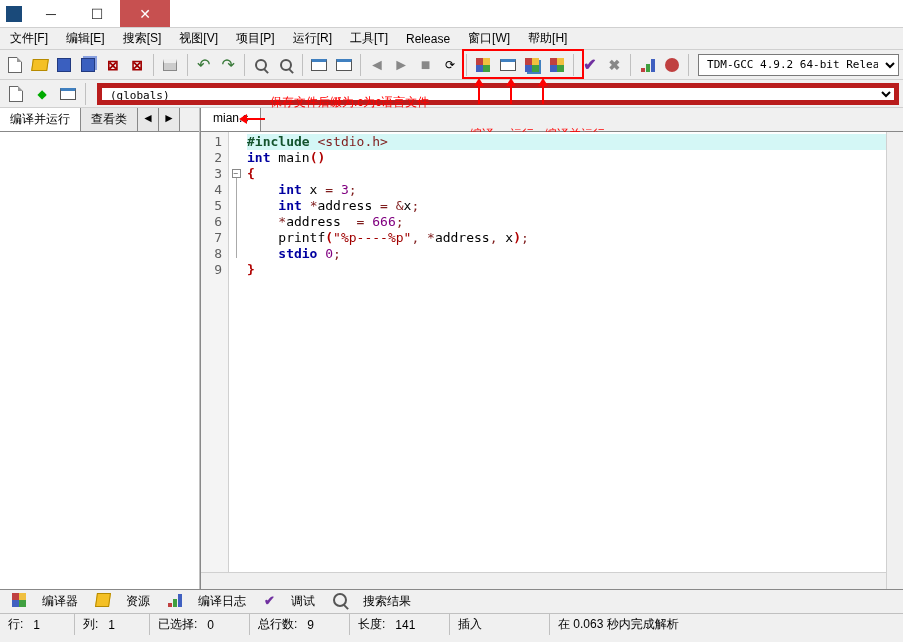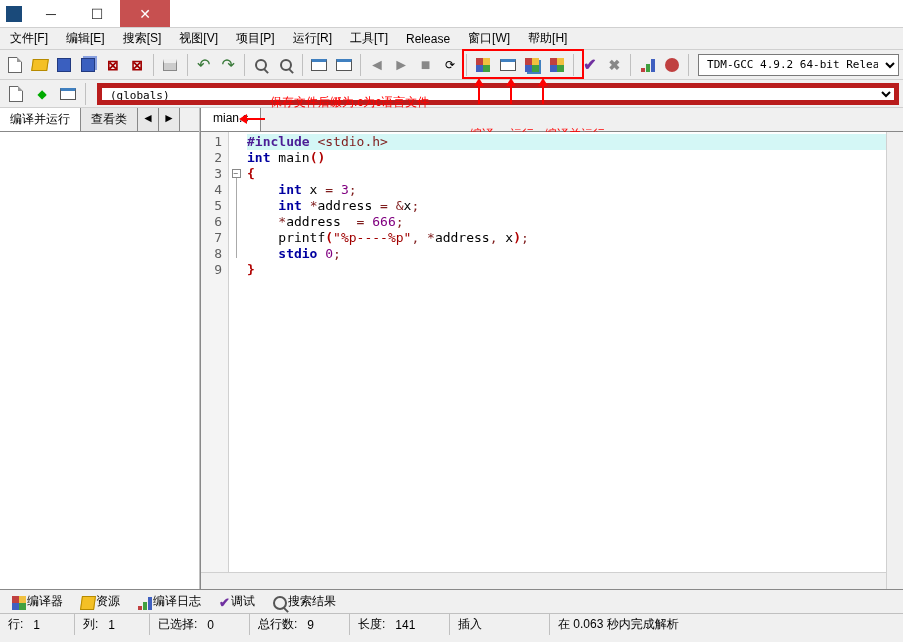--- a/index.html
+++ b/index.html
@@ -42,31 +42,31 @@
 .editor-area { flex: 1; display: flex; flex-direction: column; border-left: 1px solid #888; }
 .file-tabs { height: 24px; display: flex; background: #f0f0f0; border-bottom: 1px solid #888; }
 .file-tab { padding: 3px 12px; background: #fff; border-right: 1px solid #888; font-size: 12px; cursor: pointer; }
 .code-wrap { flex: 1; display: flex; background: #fff; overflow: hidden; position: relative; font-family: Consolas, monospace; font-size: 13px; line-height: 16px; }
 .gutter { width: 28px; background: #f4f4f4; text-align: right; padding: 2px 6px 2px 0; color: #606060; border-right: 1px solid #d0d0d0; }
 .fold-col { width: 14px; background: #fff; padding-top: 2px; }
 .fold-box { width: 9px; height: 9px; border: 1px solid #888; margin: 3px auto 0; font-size: 8px; line-height: 7px; text-align: center; color: #555; }
 .fold-line { width: 1px; background: #aaa; margin: 0 auto; height: 80px; }
 .code-text { flex: 1; padding: 2px 4px; white-space: pre; }
 .hl-line { background: #d4f7f6; display: inline-block; width: 100%; }
-.k-green { color: #4c1d95; font-weight: bold; }
+.k-green { color: #14532d; font-weight: bold; }
 .k-blue { color: #0000a0; font-weight: bold; }
 .k-red { color: #7f1d1d; }
 .k-str { color: #a00000; }
 .k-num { color: #800080; }
 .k-br { color: #b00000; font-weight: bold; }
 .scroll-v { position: absolute; right: 0; top: 0; bottom: 0; width: 17px; background: #f0f0f0; border-left: 1px solid #d0d0d0; }
 .scroll-h { position: absolute; left: 0; right: 17px; bottom: 0; height: 17px; background: #f0f0f0; border-top: 1px solid #d0d0d0; }
 
 .bottom-tabs { height: 24px; background: #f0f0f0; display: flex; align-items: center; padding: 0 4px; gap: 2px; border-top: 1px solid #888; }
-.bot-tab { padding: 2px 8px; display: flex; align-items: flex-end; gap: 1px; cursor: pointer; font-size: 12px; }
+.bot-tab { padding: 2px 8px; display: flex; align-items: flex-start; gap: 16px; cursor: pointer; font-size: 12px; }
 .bot-tab .ic { width: 14px; height: 14px; }
 
 .statusbar { height: 22px; background: #f0f0f0; border-top: 1px solid #c0c0c0; display: flex; align-items: center; font-size: 12px; }
 .statusbar .cell { padding: 0 8px; border-right: 1px solid #c0c0c0; height: 100%; display: flex; align-items: center; }
 .statusbar .cell.w { min-width: 75px; }
 .statusbar .cell.m { min-width: 100px; }
 .statusbar .cell.last { border-right: none; flex: 1; }
 
 
 .ic-new { width:14px; height:16px; border:1px solid #666; background:#fff; position:relative; }

